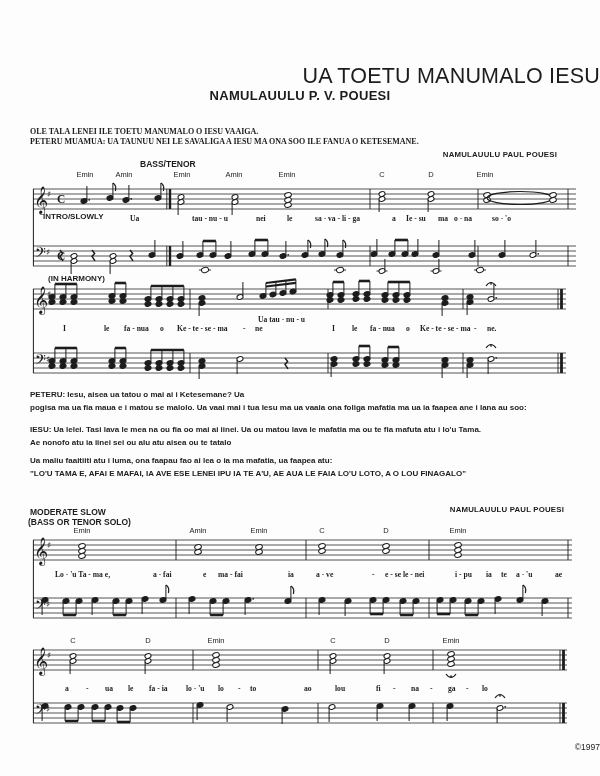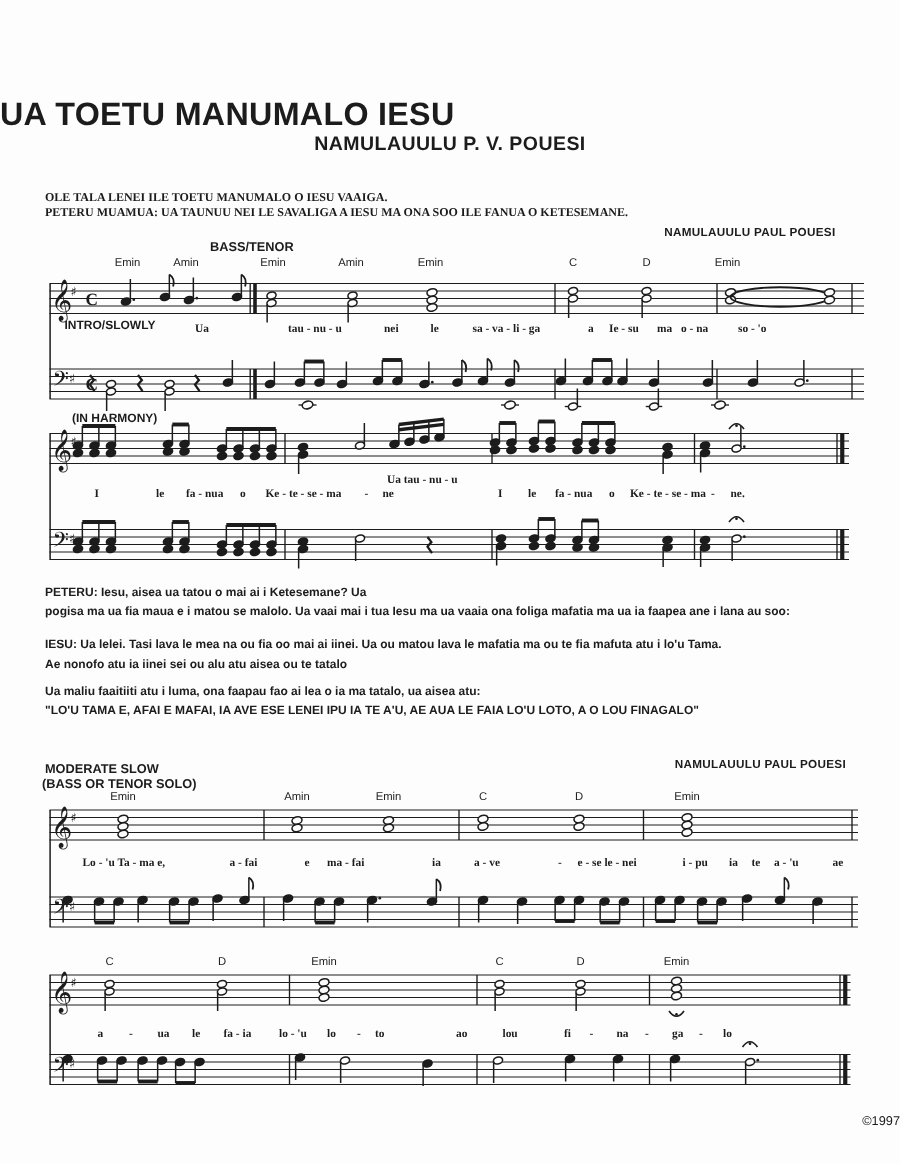--- a/index.html
+++ b/index.html
@@ -1,21 +1,21 @@
 <!DOCTYPE html>
 <html><head>
 <meta charset="utf-8">
 <style>
   html,body{margin:0;padding:0;}
   body{
     width:600px;height:776px;background:#fdfdfd;position:relative;overflow:hidden;
     font-family:"Liberation Sans",sans-serif;color:#1c1c1c;
   }
   .abs{position:absolute;}
-  .title{left:0;right:0;top:64px;text-align:left;font-size:21.5px;font-weight:bold;letter-spacing:.2px;}
+  .title{left:0;right:0;top:64px;text-align:right;font-size:21.5px;font-weight:normal;letter-spacing:.2px;}
   .subtitle{left:0;right:0;top:88px;text-align:center;font-size:13px;font-weight:bold;letter-spacing:.3px;}
   .story{left:30px;top:127px;font-family:"Liberation Serif",serif;font-weight:bold;font-size:8px;line-height:10px;white-space:nowrap;}
   .credit1{right:43px;top:150px;font-size:7.8px;font-weight:bold;letter-spacing:.2px;}
   .credit2{right:36px;top:505px;font-size:7.8px;font-weight:bold;letter-spacing:.2px;}
   .dialogue{left:30px;top:388px;width:548px;font-family:Liberation Sans, sans-serif;font-weight:bold;font-size:8px;line-height:13px;}
   .dialogue .para{margin:0;}
   .dialogue .p2{margin-top:9px;}
   .dialogue .p3{margin-top:5px;}
   .copyright{left:0;right:0;top:742px;text-align:right;font-size:8.5px;font-weight:normal;}
   svg#music{position:absolute;left:0;top:0;}
@@ -597,18 +597,18 @@
 <div class="abs dialogue">
   <div class="para p1">
     <div>PETERU:  Iesu, aisea ua tatou o mai ai i Ketesemane?  Ua</div>
     <div>pogisa ma ua fia maua e i matou se malolo. Ua vaai mai i tua Iesu ma ua  vaaia ona foliga mafatia ma ua ia faapea ane i lana au soo:</div>
   </div>
   <div class="para p2">
     <div>IESU:  Ua lelei.  Tasi lava le mea na ou fia oo mai ai iinei. Ua ou matou lava le mafatia ma  ou te fia mafuta atu i lo'u Tama.</div>
     <div>Ae nonofo atu ia iinei sei ou alu atu aisea ou te tatalo</div>
   </div>
   <div class="para p3">
-    <div>Ua maliu faaitiiti atu i luma, ona faapau fao ai lea o ia ma tatalo, ua aisea atu:</div>
+    <div>Ua maliu faaitiiti atu i luma, ona faapau fao ai lea o ia ma mafatia, ua faapea atu:</div>
     <div>"LO'U TAMA E, AFAI E MAFAI, IA AVE ESE LENEI IPU IA TE A'U, AE AUA LE FAIA LO'U LOTO, A O LOU FINAGALO"</div>
   </div>
 </div>
 
 <div class="abs copyright">©1997</div>
 
 </body></html>

